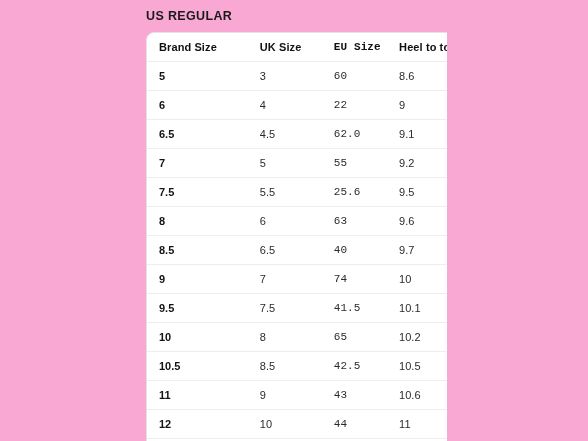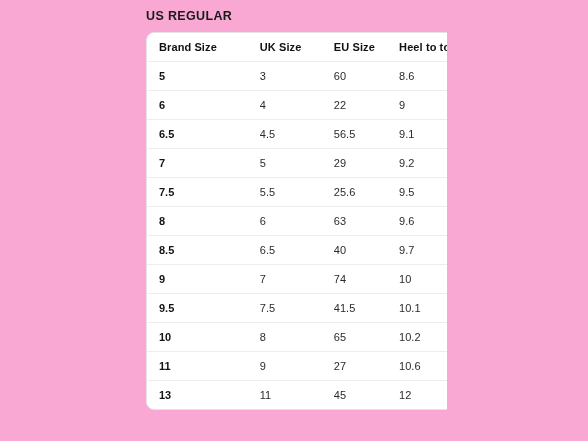--- a/index.html
+++ b/index.html
@@ -84,21 +84,21 @@
     color: #141414;
   }
 
   .size-table tr:last-child td {
     border-bottom: none;
   }
 
   
   .col-brand   { width: 90px;  padding-left: 12px !important; }
   .col-uk      { width: 67px;  padding-left: 0 !important; }
-  .col-eu      { width: 59px;  padding-left: 0 !important; }
+  .col-eu      { width: 59px;  padding-left: 0 !important; font-family: Liberation Mono, monospace; }
   .col-heel    { width: 150px; padding-left: 0 !important; }
 </style>
 </head>
 <body>
 
 <div class="page">
 
   <div class="section-title">US REGULAR</div>
 
   <div class="table-clip">
@@ -120,27 +120,27 @@
           </tr>
           <tr>
             <td class="col-brand">6</td>
             <td class="col-uk">4</td>
             <td class="col-eu">22</td>
             <td class="col-heel">9</td>
           </tr>
           <tr>
             <td class="col-brand">6.5</td>
             <td class="col-uk">4.5</td>
-            <td class="col-eu">56.5</td>
+            <td class="col-eu">62.0</td>
             <td class="col-heel">9.1</td>
           </tr>
           <tr>
             <td class="col-brand">7</td>
             <td class="col-uk">5</td>
-            <td class="col-eu">29</td>
+            <td class="col-eu">55</td>
             <td class="col-heel">9.2</td>
           </tr>
           <tr>
             <td class="col-brand">7.5</td>
             <td class="col-uk">5.5</td>
             <td class="col-eu">25.6</td>
             <td class="col-heel">9.5</td>
           </tr>
           <tr>
             <td class="col-brand">8</td>
@@ -166,24 +166,36 @@
             <td class="col-eu">41.5</td>
             <td class="col-heel">10.1</td>
           </tr>
           <tr>
             <td class="col-brand">10</td>
             <td class="col-uk">8</td>
             <td class="col-eu">65</td>
             <td class="col-heel">10.2</td>
           </tr>
           <tr>
+            <td class="col-brand">10.5</td>
+            <td class="col-uk">8.5</td>
+            <td class="col-eu">42.5</td>
+            <td class="col-heel">10.5</td>
+          </tr>
+          <tr>
             <td class="col-brand">11</td>
             <td class="col-uk">9</td>
-            <td class="col-eu">27</td>
+            <td class="col-eu">43</td>
             <td class="col-heel">10.6</td>
+          </tr>
+          <tr>
+            <td class="col-brand">12</td>
+            <td class="col-uk">10</td>
+            <td class="col-eu">44</td>
+            <td class="col-heel">11</td>
           </tr>
           <tr>
             <td class="col-brand">13</td>
             <td class="col-uk">11</td>
             <td class="col-eu">45</td>
             <td class="col-heel">12</td>
           </tr>
         </tbody>
     </table>
   </div>

